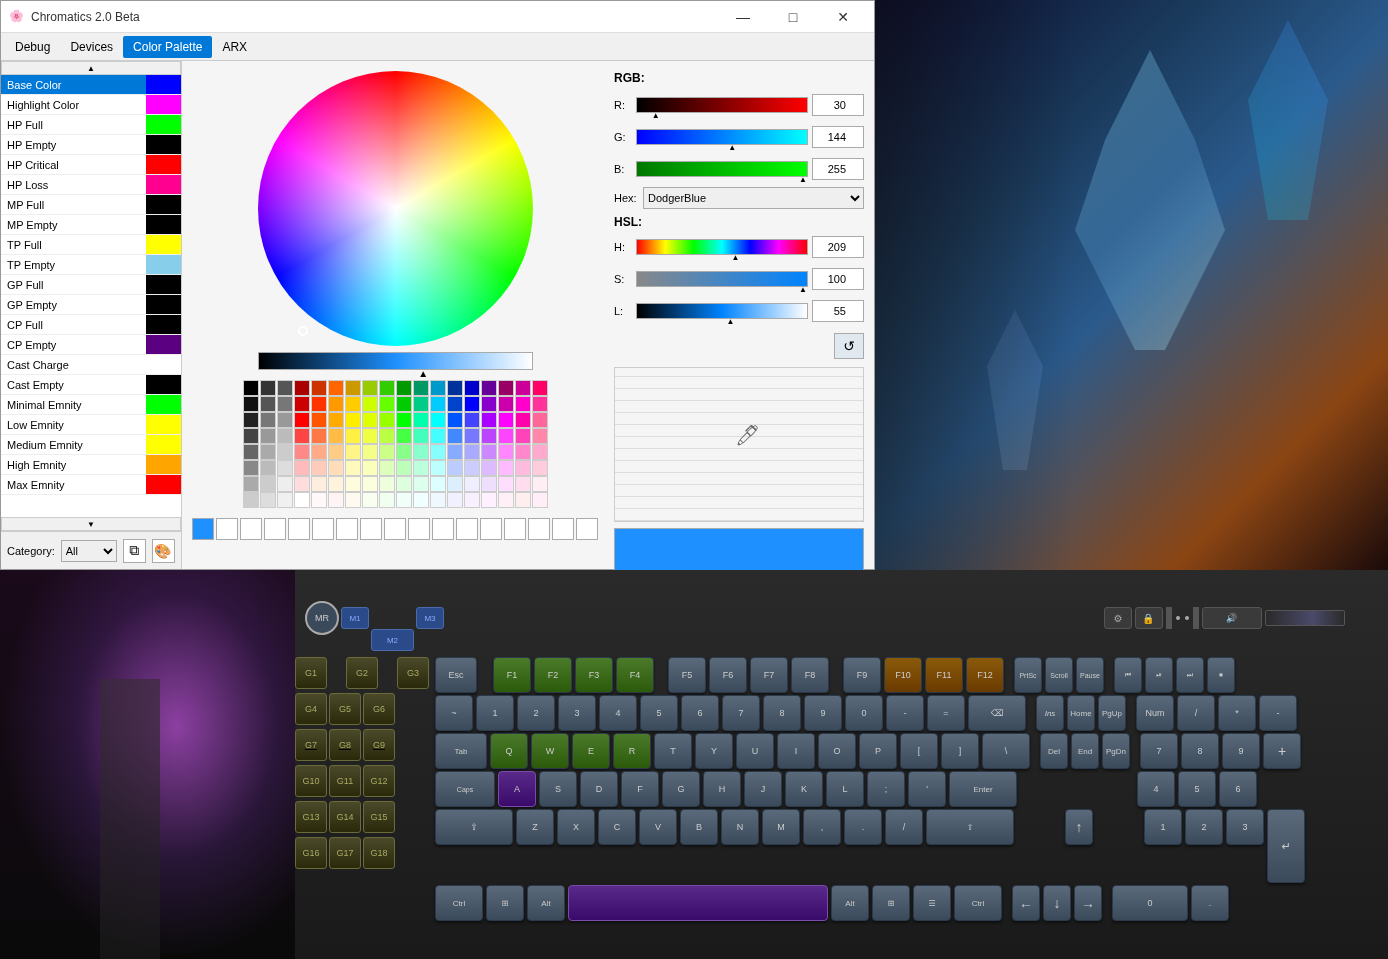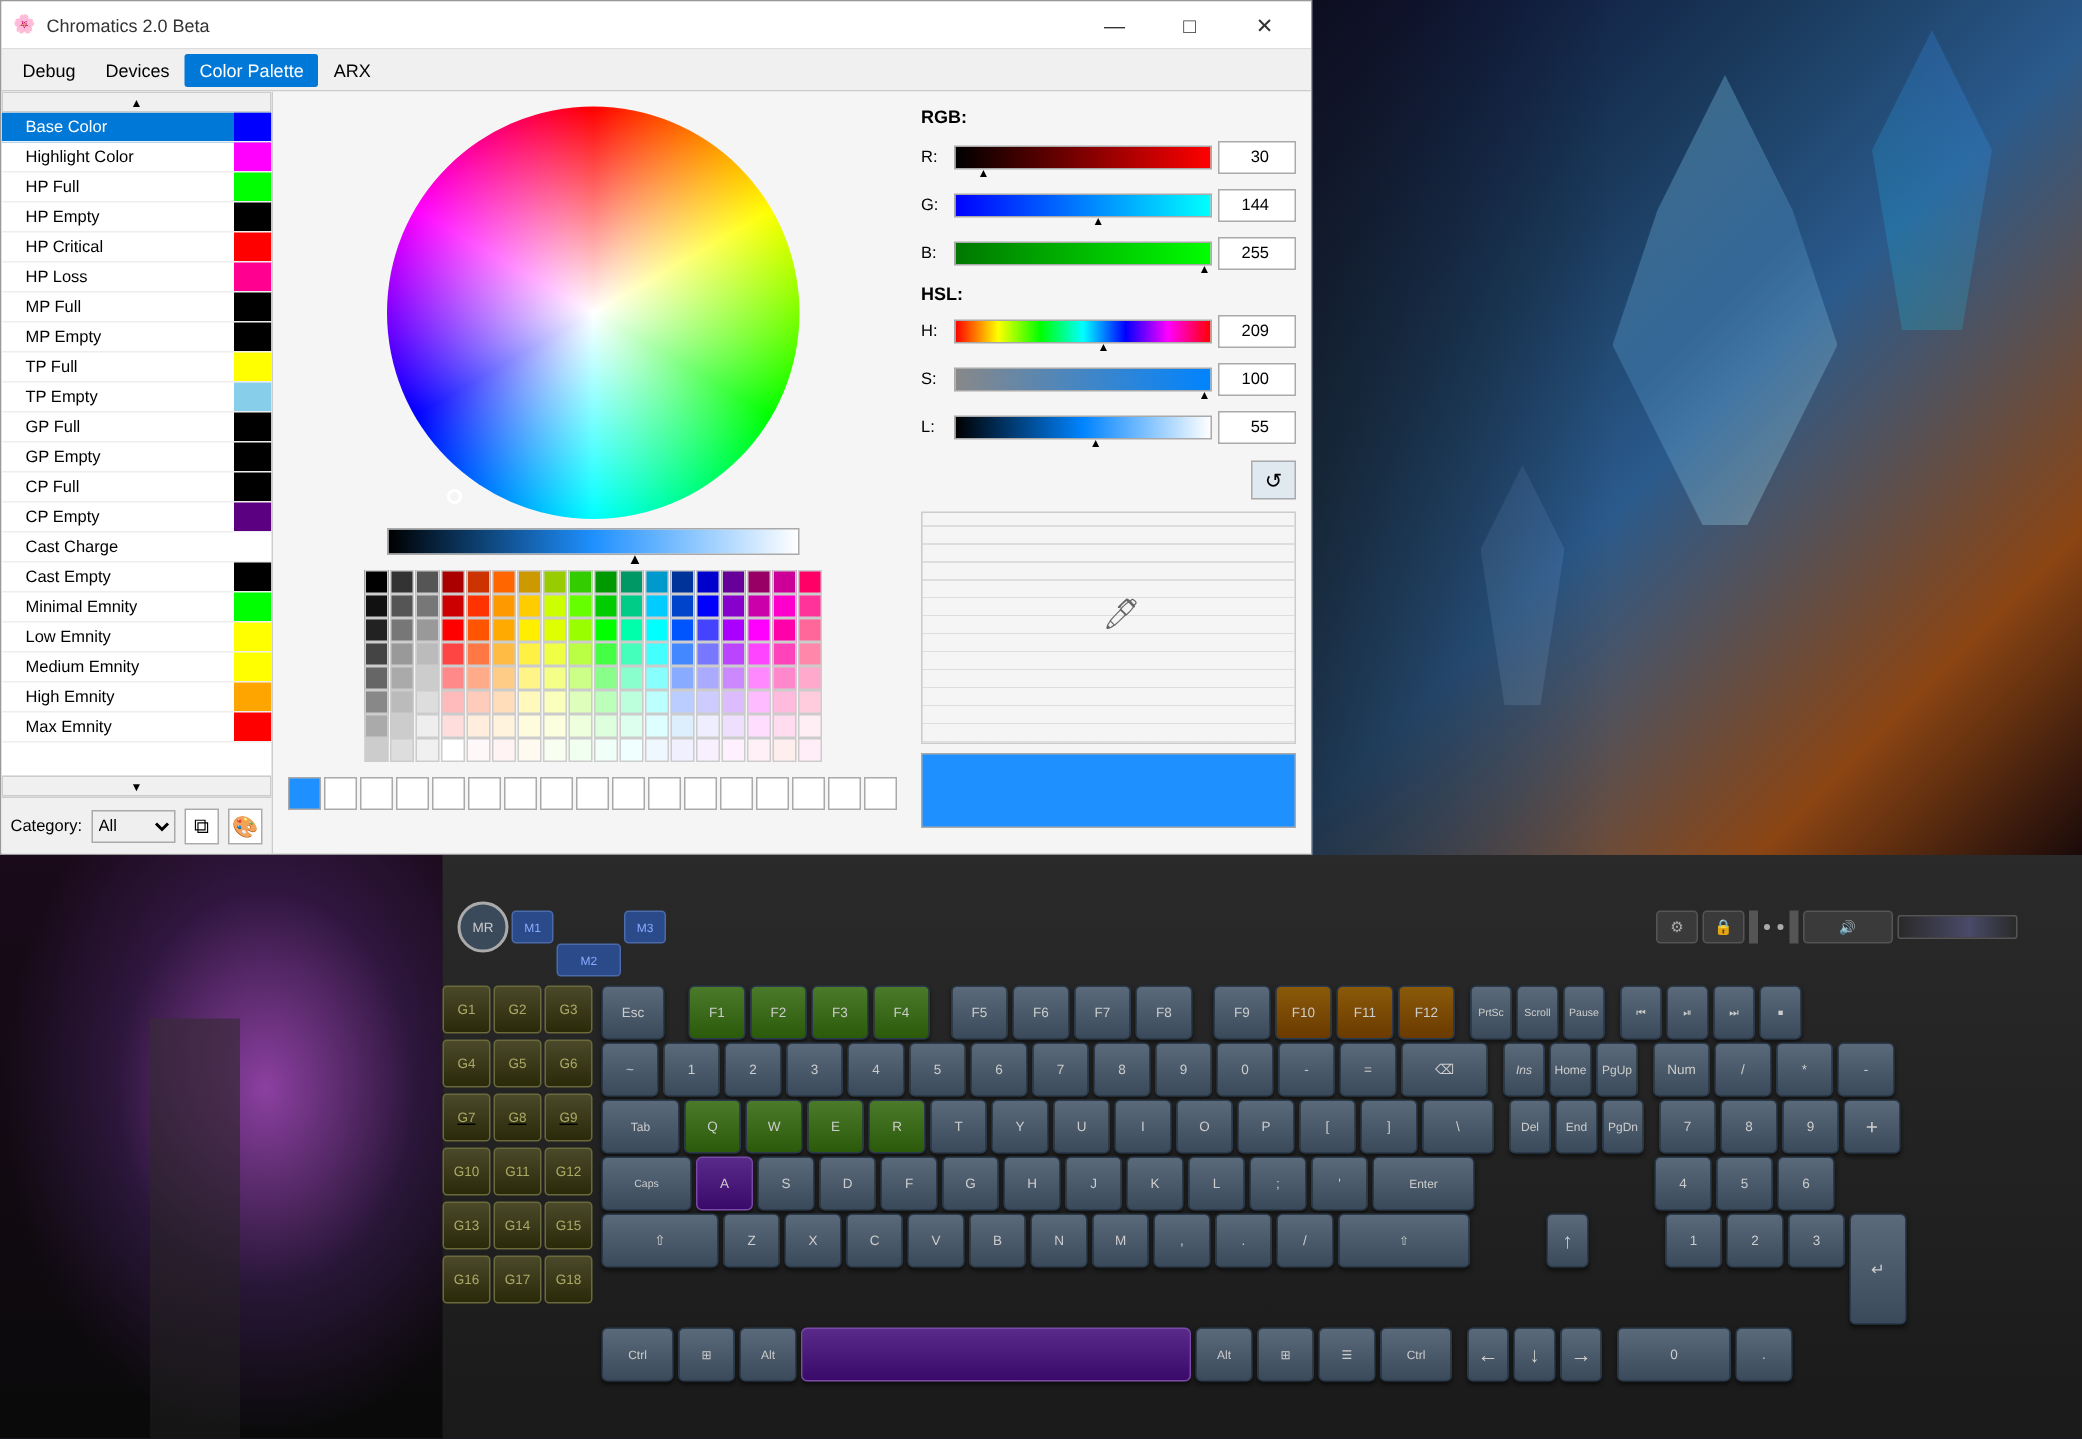--- a/index.html
+++ b/index.html
@@ -75,21 +75,20 @@
     .color-list-scroll::-webkit-scrollbar { width: 12px; }
     .color-list-scroll::-webkit-scrollbar-track { background: #f0f0f0; border: 1px solid #ccc; }
     .color-list-scroll::-webkit-scrollbar-thumb { background: #aaa; border: 1px solid #999; }
 
     .color-list-item {
       display: flex;
       align-items: center;
       height: 20px;
       cursor: pointer;
       border-bottom: 1px solid #eee;
-      padding-left: 10px;
     }
     .color-list-item.selected { background: #0078d7; color: white; }
     .color-list-item .item-label {
       width: 145px;
       padding-left: 6px;
       font-size: 11px;
       white-space: nowrap;
       overflow: hidden;
     }
     .color-swatch {
@@ -724,20 +723,28 @@
           <div class="color-row">
             <span class="color-row-label">B:</span>
             <div class="color-slider-wrapper">
               <div class="slider-track blue-track">
                 <span class="slider-arrow" style="left: calc(100% - 8px); bottom:-8px;">▲</span>
               </div>
             </div>
             <input class="slider-spinbox" type="number" value="255" style="">
           </div>
 
+          <div class="hex-row">
+            <span class="hex-label">Hex:</span>
+            <select class="hex-dropdown">
+              <option>DodgerBlue</option>
+              <option>#1E90FF</option>
+              <option>Custom</option>
+            </select>
+          </div>
 
           <div class="hsl-title">HSL:</div>
 
           <div class="color-row">
             <span class="color-row-label">H:</span>
             <div class="color-slider-wrapper">
               <div class="slider-track hue-track">
                 <span class="slider-arrow" style="left: calc(58% - 4px); bottom:-8px;">▲</span>
               </div>
             </div>
@@ -814,21 +821,21 @@
         <div style="width:4px; height:4px; border-radius:50%; background:#aaa; margin:1px;"></div>
         <div style="width:6px; height:22px; background:#555;"></div>
         <div style="width:60px; height:22px; border-radius:3px; background:#3a3a3a; border:1px solid #555; display:flex; align-items:center; justify-content:center; font-size:9px; color:#aaa;">🔊</div>
         <div style="width:80px; height:16px; border-radius:2px; background: linear-gradient(90deg, #2a2a2a, #4a4a6a 60%, #2a2a2a); border:1px solid #555;"></div>
       </div>
     </div>
 
     <div style="display:flex; gap:6px;">
 
       <div style="display:flex; flex-direction:column; gap:2px;">
-        <div style="display:flex; gap:2px;">
+        <div style="display:flex; gap:19px;">
           <div class="g-key">G1</div>
           <div class="g-key">G2</div>
           <div class="g-key">G3</div>
         </div>
         <div style="display:flex; gap:2px;">
           <div class="g-key">G4</div>
           <div class="g-key">G5</div>
           <div class="g-key">G6</div>
         </div>
         <div style="display:flex; gap:2px;text-decoration:underline;">

